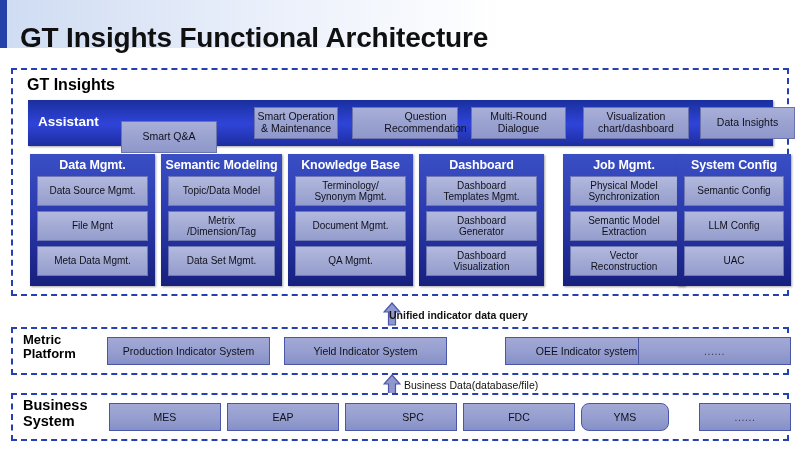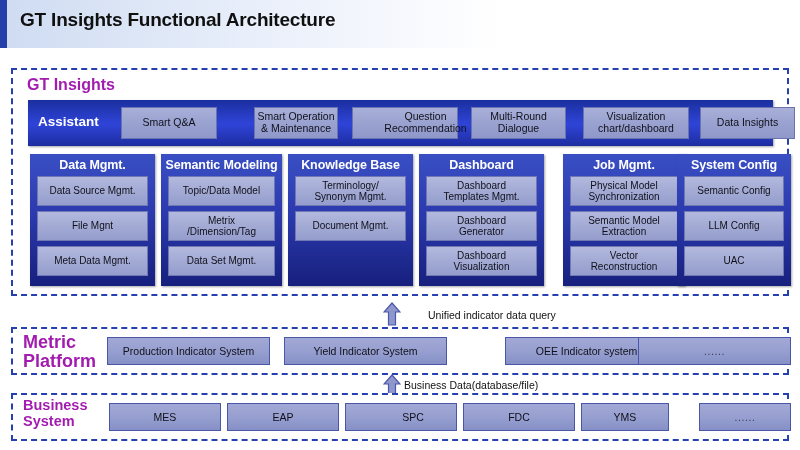--- a/index.html
+++ b/index.html
@@ -16,38 +16,38 @@
   
   #title-bar {
     position: absolute;
     left: 0; top: 0;
     width: 800px; height: 48px;
     background: linear-gradient(to right, #cfdcf2 0%, #e8eefa 30%, #ffffff 62%, #ffffff 100%);
     border-left: 7px solid #2340a8;
   }
   #title-text {
     position: absolute;
-    left: 13px; top: 9px;
-    font-size: 19px;
+    left: 13px; top: 22px;
+    font-size: 28px;
     font-weight: bold;
     color: #101010;
     letter-spacing: -0.2px;
   }
 
   
   .section {
     position: absolute;
     border: 2.5px dashed #2740b0;
     background: #ffffff;
   }
 
   .section-label {
     position: absolute;
     font-weight: bold;
-    color: #a21caf;
+    color: #000000;
     line-height: 1.08;
   }
 
   
   #gt-insights-section {
     left: 11px; top: 68px;
     width: 778px; height: 228px;
   }
   #gt-insights-label {
     left: 14px; top: 6px;
@@ -118,21 +118,21 @@
     padding: 0 2px;
   }
 
   
   #metric-section {
     left: 11px; top: 327px;
     width: 778px; height: 48px;
   }
   #metric-label {
     left: 10px; top: 4px;
-    font-size: 18px;
+    font-size: 13px;
   }
   .metric-chip {
     position: absolute;
     top: 8px;
     height: 28px;
     background: linear-gradient(to bottom, #a3a9d6 0%, #959ecf 55%, #8790c6 100%);
     border: 1.5px solid #4a57a8;
     display: flex;
     align-items: center;
     justify-content: center;
@@ -171,38 +171,38 @@
     position: absolute;
     width: 18px; height: 24px;
   }
   .flow-label {
     position: absolute;
     font-size: 10.5px;
     color: #111111;
     white-space: nowrap;
   }
   #arrow-unified { left: 383px; top: 302px; }
-  #label-unified { left: 428px; top: 309px; }
+  #label-unified { left: 389px; top: 309px; font-weight: bold; }
   #arrow-business { left: 383px; top: 374px; }
   #label-business { left: 404px; top: 379px; }
 </style>
 </head>
 <body>
 
 <div id="title-bar">
   <div id="title-text">GT Insights Functional Architecture</div>
 </div>
 
 <div id="gt-insights-section" class="section">
   <div id="gt-insights-label" class="section-label">GT Insights</div>
 
   <div id="assistant-row">
     <div id="assistant-title">Assistant</div>
     <div id="assistant-chips">
-        <div class="assistant-chip" style="left: 93px; width: 96px;">Smart Q&amp;A</div>
+        <div class="assistant-chip" style="left: 93px; width: 96px; margin-top: 14px;">Smart Q&amp;A</div>
         <div class="assistant-chip" style="left: 226px; width: 84px;">Smart Operation<br>&amp; Maintenance</div>
         <div class="assistant-chip" style="left: 324px; width: 106px; padding-left: 43px;">Question<br>Recommendation</div>
         <div class="assistant-chip" style="left: 443px; width: 95px;">Multi-Round<br>Dialogue</div>
         <div class="assistant-chip" style="left: 555px; width: 106px;">Visualization<br>chart/dashboard</div>
         <div class="assistant-chip" style="left: 672px; width: 95px;">Data Insights</div>
       </div>
   </div>
 
   <div id="capability-columns">
       <div class="capability-column" style="left: 17px; width: 125px;">
@@ -214,20 +214,21 @@
       <div class="capability-column" style="left: 148px; width: 121px;">
         <div class="column-title">Semantic Modeling</div>
         <div class="column-item">Topic/Data Model</div>
         <div class="column-item">Metrix<br>/Dimension/Tag</div>
         <div class="column-item">Data Set Mgmt.</div>
       </div>
       <div class="capability-column" style="left: 275px; width: 125px;">
         <div class="column-title">Knowledge Base</div>
         <div class="column-item">Terminology/<br>Synonym Mgmt.</div>
         <div class="column-item">Document Mgmt.</div>
+        <div class="column-item">QA Mgmt.</div>
       </div>
       <div class="capability-column" style="left: 406px; width: 125px;">
         <div class="column-title">Dashboard</div>
         <div class="column-item">Dashboard<br>Templates Mgmt.</div>
         <div class="column-item">Dashboard<br>Generator</div>
         <div class="column-item">Dashboard<br>Visualization</div>
       </div>
       <div class="capability-column" style="left: 537px; width: 122px; margin-left: 13px;">
         <div class="column-title">Job Mgmt.</div>
         <div class="column-item">Physical Model<br>Synchronization</div>
@@ -265,18 +266,18 @@
 </svg>
 <div id="label-business" class="flow-label">Business Data(database/file)</div>
 
 <div id="business-section" class="section">
   <div id="business-label" class="section-label">Business<br>System</div>
   <div id="business-chips">
       <div class="business-chip" style="left: 96px; width: 112px;">MES</div>
       <div class="business-chip" style="left: 214px; width: 112px;">EAP</div>
       <div class="business-chip" style="left: 332px; width: 112px; padding-left: 24px;">SPC</div>
       <div class="business-chip" style="left: 450px; width: 112px;">FDC</div>
-      <div class="business-chip" style="left: 568px; width: 88px;">YMS</div>
+      <div class="business-chip" style="left: 568px; width: 88px; border-radius: 8px;">YMS</div>
       <div class="business-chip" style="left: 686px; width: 92px;">
         <span class="ellipsis-text">......</span>
       </div>
     </div>
 </div>
 
 </body></html>

